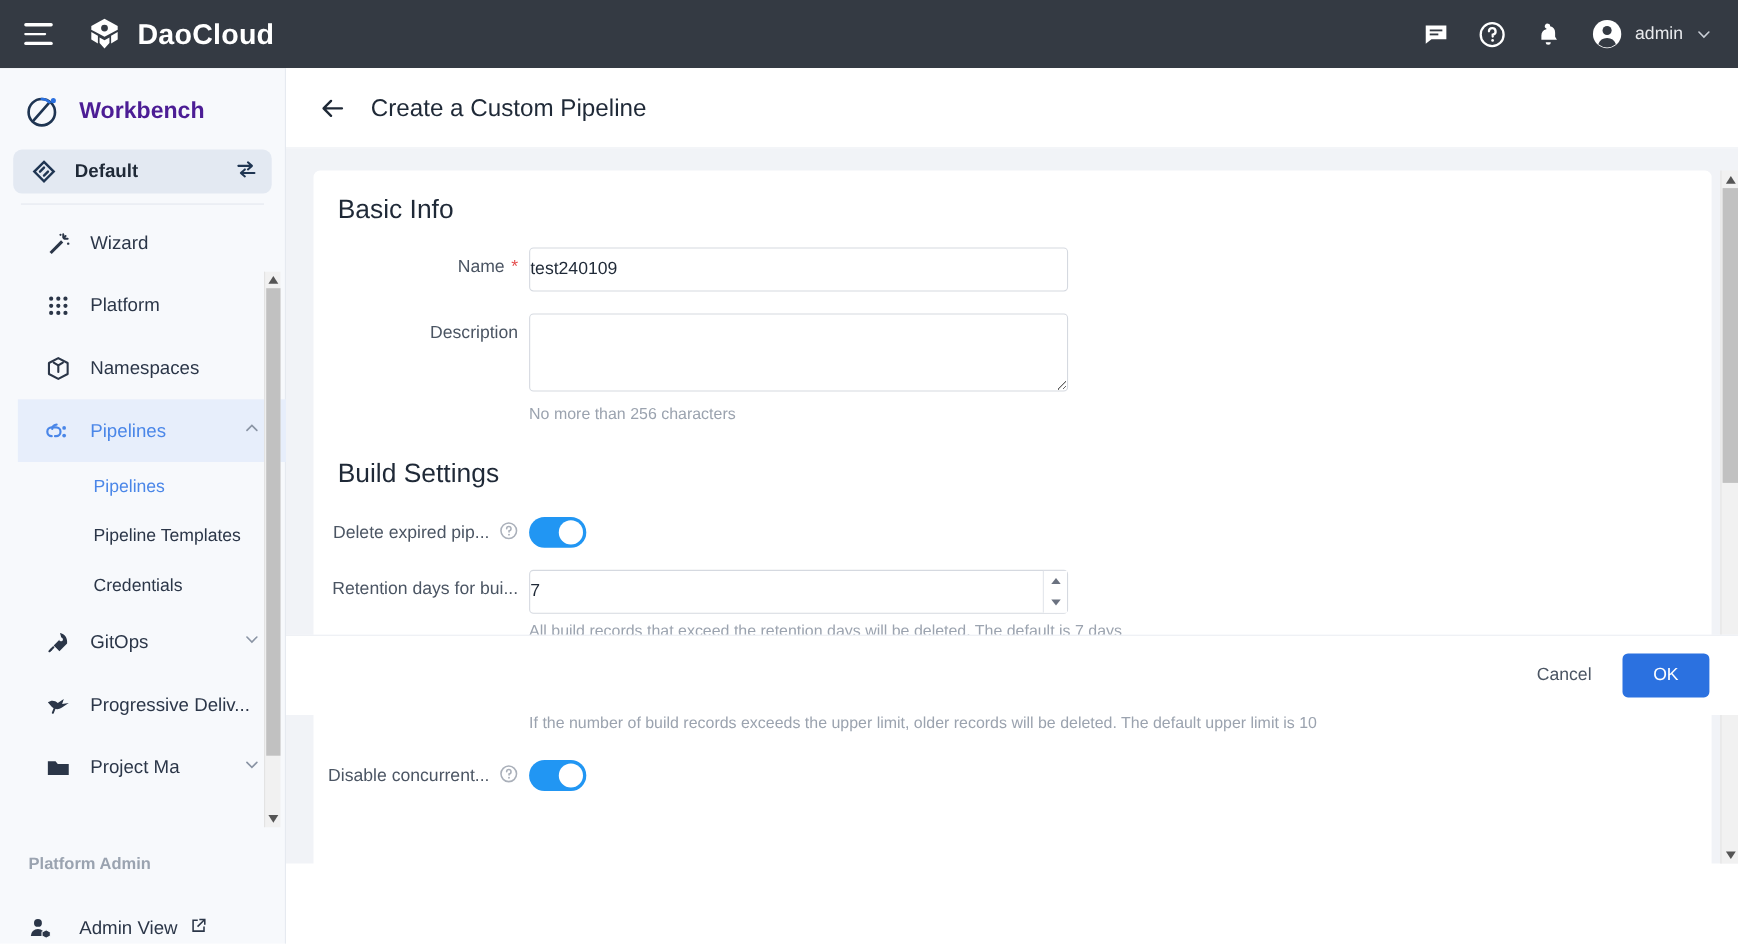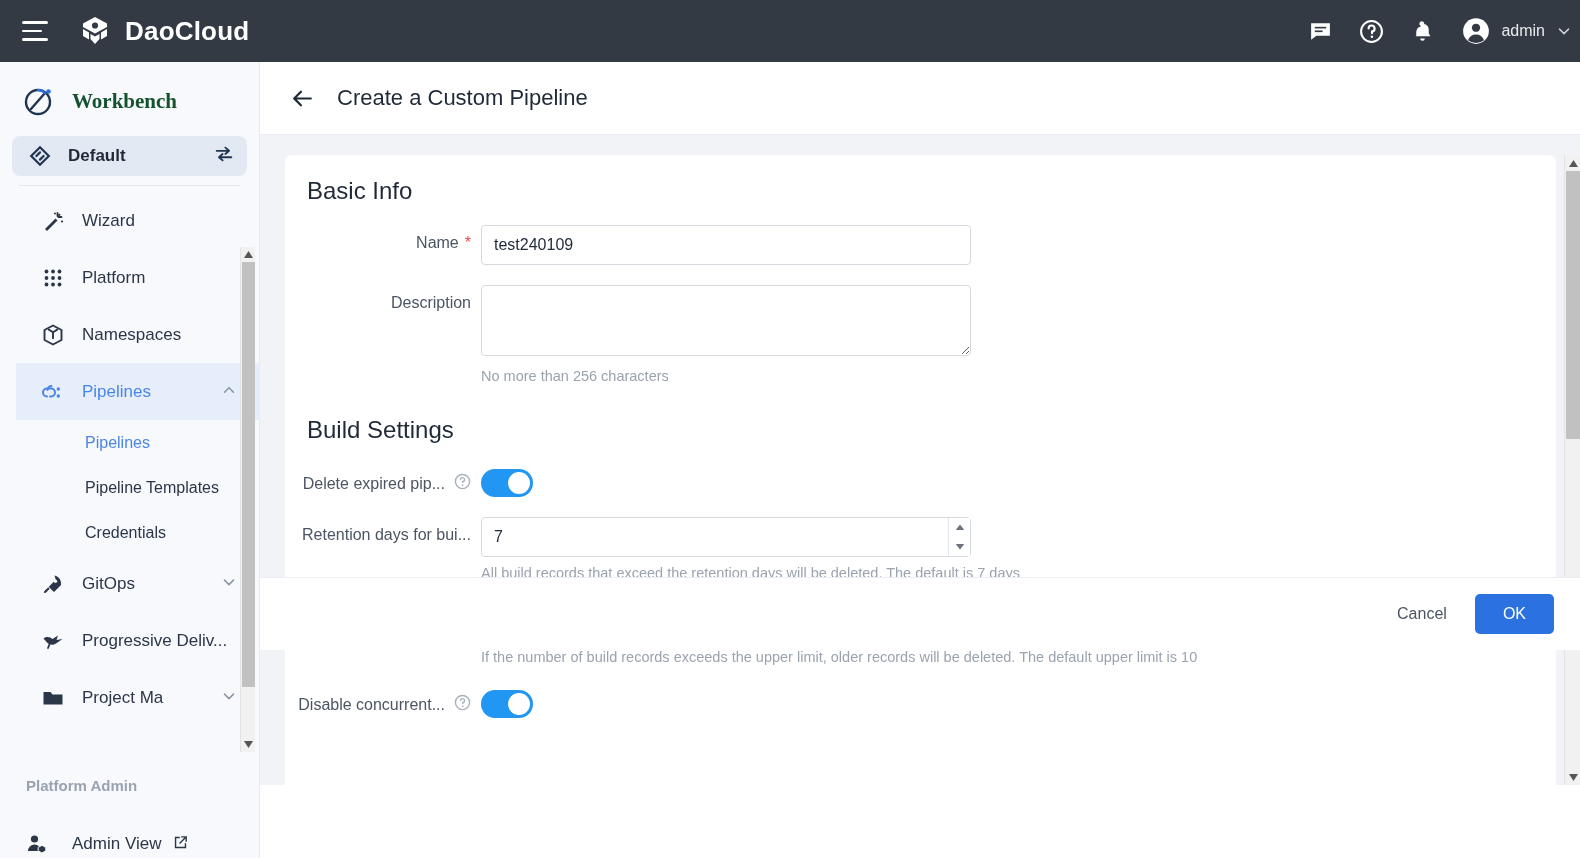--- a/index.html
+++ b/index.html
@@ -24,33 +24,33 @@
   .hamburger span { display: block; height: 2.5px; background: #ffffff; border-radius: 2px; }
   .hamburger span:nth-child(1) { width: 26px; }
   .hamburger span:nth-child(2) { width: 20px; }
   .hamburger span:nth-child(3) { width: 26px; }
 
   .brand { display: flex; align-items: center; gap: 13px; }
   .brand-name { color: #ffffff; font-size: 26px; font-weight: bold; letter-spacing: .2px; }
 
   .top-right {
     margin-left: auto; display: flex; align-items: center; gap: 26px;
-    padding-right: 7px;
+    padding-right: 22px;
   }
   .top-icon { cursor: pointer; display: flex; align-items: center; justify-content: center; }
   .user-box { display: flex; align-items: center; gap: 10px; cursor: pointer; }
   .user-name { color: #e8eaed; font-size: 16px; }
 
   
   .sidebar {
     position: absolute; top: 62px; left: 0; width: 260px; height: 796px;
     background: #f7f9fc; border-right: 1px solid #e6eaf0;
   }
   .wb-head { display: flex; align-items: center; gap: 16px; padding: 22px 0 16px 22px; }
-  .wb-title { font-size: 21px; color: #14532d; font-weight: 600; font-family: Liberation Serif, serif; }
+  .wb-title { font-size: 21px; color: #4c1d95; font-weight: 600; }
 
   .default-item {
     margin: 2px 12px 0 12px; height: 40px; border-radius: 8px;
     background: #e3e9f2; display: flex; align-items: center;
     padding: 0 12px 0 16px; cursor: pointer;
   }
   .default-label { font-size: 17px; color: #1f2937; font-weight: 600; margin-left: 16px; }
   .swap-icon { margin-left: auto; }
   .divider { margin: 9px 19px 0 19px; height: 1px; background: #e3e7ee; }
 
@@ -115,21 +115,21 @@
 
   .form-row { display: flex; align-items: flex-start; margin-top: 20px; }
   .form-label {
     width: 196px; text-align: right; font-size: 16px; color: #4b5563;
     padding-top: 9px; padding-right: 10px; white-space: nowrap;
   }
   .req-star { color: #e44c4c; font-size: 16px; margin-left: 6px; }
   .field-col { width: 500px; }
   .txt-input {
     width: 490px; height: 40px; border: 1px solid #d5d9e0; border-radius: 4px;
-    font-size: 16px; color: #1f2937; padding: 0 12px;
+    font-size: 16px; color: #1f2937; padding: 0 0;
     font-family: "Liberation Sans", sans-serif; background: #fff;
   }
   .txt-area {
     width: 490px; height: 71px; border: 1px solid #d5d9e0; border-radius: 4px;
     font-size: 16px; color: #1f2937; padding: 8px 12px; resize: both;
     font-family: "Liberation Sans", sans-serif; background: #fff;
   }
   .hint { font-size: 14.5px; color: #9ba3af; margin-top: 8px; white-space: nowrap; }
 
   .num-wrap { position: relative; width: 490px; }

